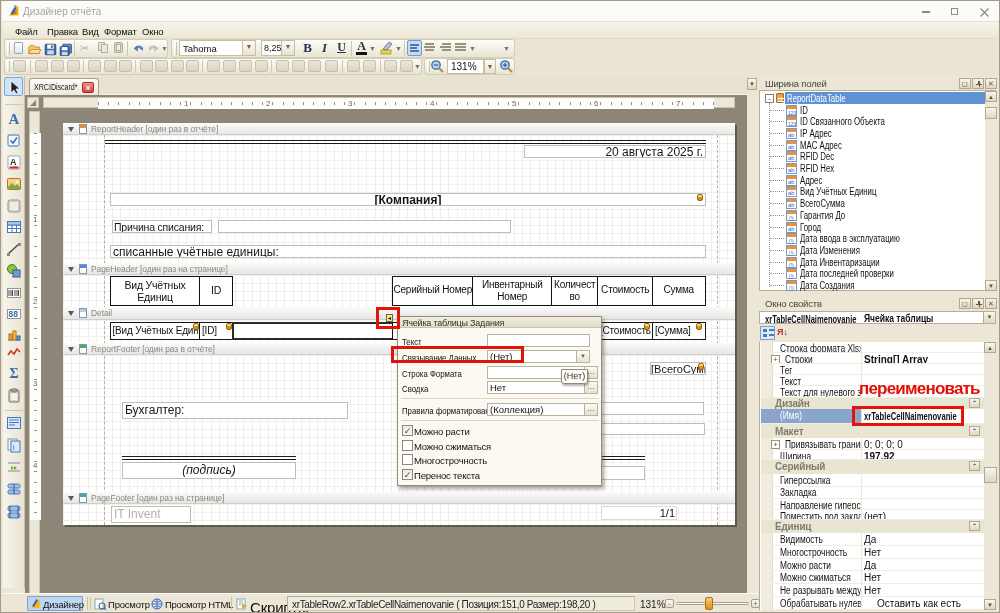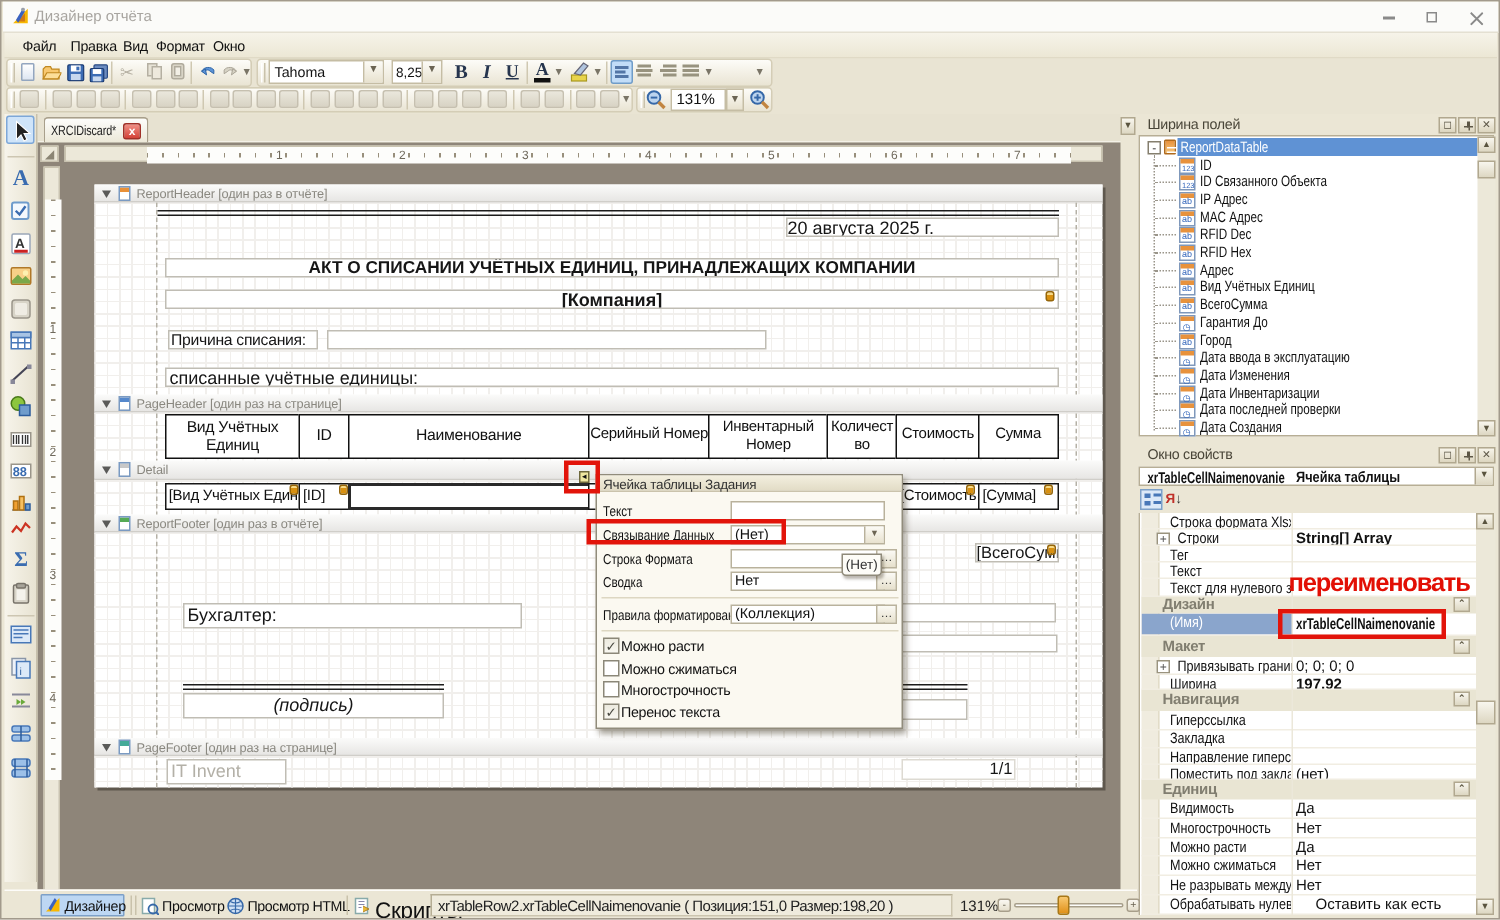--- a/index.html
+++ b/index.html
@@ -295,31 +295,29 @@
           <div class="bi" style="background:linear-gradient(#55aa55 40%,#fff 40%)"></div>
           <div class="bt">ReportFooter [один раз в отчёте]</div>
         </div>
     <div class="band" style="top:369px">
           <div class="tri"></div>
           <div class="bi" style="background:linear-gradient(#44aa99 40%,#fff 40%)"></div>
           <div class="bt">PageFooter [один раз на странице]</div>
         </div>
 
     <div class="a" style="left:42px;top:17px;width:601px;height:4px;border-top:1.5px solid #1c1c1c;border-bottom:1.5px solid #1c1c1c"></div>
-    <div class="el" style="left:461px;top:22px;width:182px;height:13px;text-align:left;font-size:12px;padding:0 2px 0 0;line-height:12px">20 августа 2025 г.</div>
-    <div class="el" style="left:47px;top:49px;width:596px;height:13px;text-align:center;font-weight:bold;font-size:11.5px;line-height:12px">АКТ О СПИСАНИИ УЧЁТНЫХ ЕДИНИЦ, ПРИНАДЛЕЖАЩИХ КОМПАНИИ</div>
+    <div class="el" style="left:461px;top:22px;width:182px;height:13px;text-align:right;font-size:12px;padding:0 2px 0 0;line-height:12px">20 августа 2025 г.</div>
     <div class="el" style="left:47px;top:70px;width:596px;height:13px;text-align:center;font-weight:bold;font-size:12px;line-height:12px">[Компания]</div>
     <div class="dot" style="left:634px;top:71px"></div>
     <div class="el" style="left:49px;top:97px;width:100px;height:13px;font-size:10.5px;letter-spacing:-0.2px;line-height:12px;padding-left:1px">Причина списания:</div>
     <div class="el" style="left:155px;top:97px;width:293px;height:13px"></div>
     <div class="el" style="left:47px;top:122px;width:596px;height:13px;font-size:12px;line-height:12px;padding-left:2px">списанные учётные единицы:</div>
 
     <div class="tc" style="left:46.5px;top:152.5px;width:91px;height:30px;padding-top:2px">Вид Учётных<br>Единиц</div>
     <div class="tc" style="left:136px;top:152.5px;width:34px;height:30px;line-height:26px">ID</div>
-    <div class="tc" style="left:168.5px;top:152.5px;width:162px;height:30px;line-height:26px">Наименование</div>
     <div class="tc" style="left:329px;top:152.5px;width:81.5px;height:30px;line-height:26px;font-size:10px">Серийный Номер</div>
     <div class="tc" style="left:409px;top:152.5px;width:80.5px;height:30px;padding-top:2px;font-size:10px">Инвентарный<br>Номер</div>
     <div class="tc" style="left:488px;top:152.5px;width:47.5px;height:30px;padding-top:2px;font-size:10px">Количест<br>во</div>
     <div class="tc" style="left:534px;top:152.5px;width:56.5px;height:30px;line-height:26px;font-size:10px">Стоимость</div>
     <div class="tc" style="left:589px;top:152.5px;width:53.5px;height:30px;line-height:26px;font-size:10px">Сумма</div>
 
     <div class="dc" style="left:46.5px;top:199px;width:91px;height:18px">[Вид Учётных Един</div>
     <div class="dc" style="left:136px;top:199px;width:34px;height:18px">[ID]</div>
     <div class="dc" style="left:168.5px;top:199px;width:162px;height:18px;border:2.5px solid #2a2a2a"></div>
     <div class="dc" style="left:329px;top:199px;width:81.5px;height:18px"></div>
@@ -540,21 +538,21 @@
     <div class="prow" style="top:96px;height:11.5px">
           <div class="pexp">+</div>
           <div class="l a" style="left:24px;top:1px;width:92px;overflow:hidden;transform:scaleX(0.84);transform-origin:0 50%;">Привязывать границу л</div>
           <div class="a" style="left:103px;top:1px;">0; 0; 0; 0</div>
         </div>
     <div class="prow" style="top:107.5px;height:10.5px">
           <div class="l a" style="left:19px;top:1px;width:96px;overflow:hidden;transform:scaleX(0.84);transform-origin:0 50%;">Ширина</div>
           <div class="a" style="left:103px;top:1px;font-weight:bold;">197,92</div>
         </div>
     <div class="pcat" style="top:118px;height:13.5px">
-          <span class="a" style="left:14px;top:1.2px">Навигация</span>
+          <span class="a" style="left:14px;top:1.2px">Серийный</span>
           <div class="catbtn" style="left:208px;top:1.2px">⌃</div>
         </div>
     <div class="prow" style="top:143.5px;height:13.0px">
           <div class="l a" style="left:19px;top:1px;width:96px;overflow:hidden;transform:scaleX(0.84);transform-origin:0 50%;">Закладка</div>
           <div class="a" style="left:103px;top:1px;"></div>
         </div>
     <div class="prow" style="top:131.5px;height:13.0px">
           <div class="l a" style="left:19px;top:1px;width:96px;overflow:hidden;transform:scaleX(0.84);transform-origin:0 50%;">Гиперссылка</div>
           <div class="a" style="left:103px;top:1px;"></div>
         </div>

